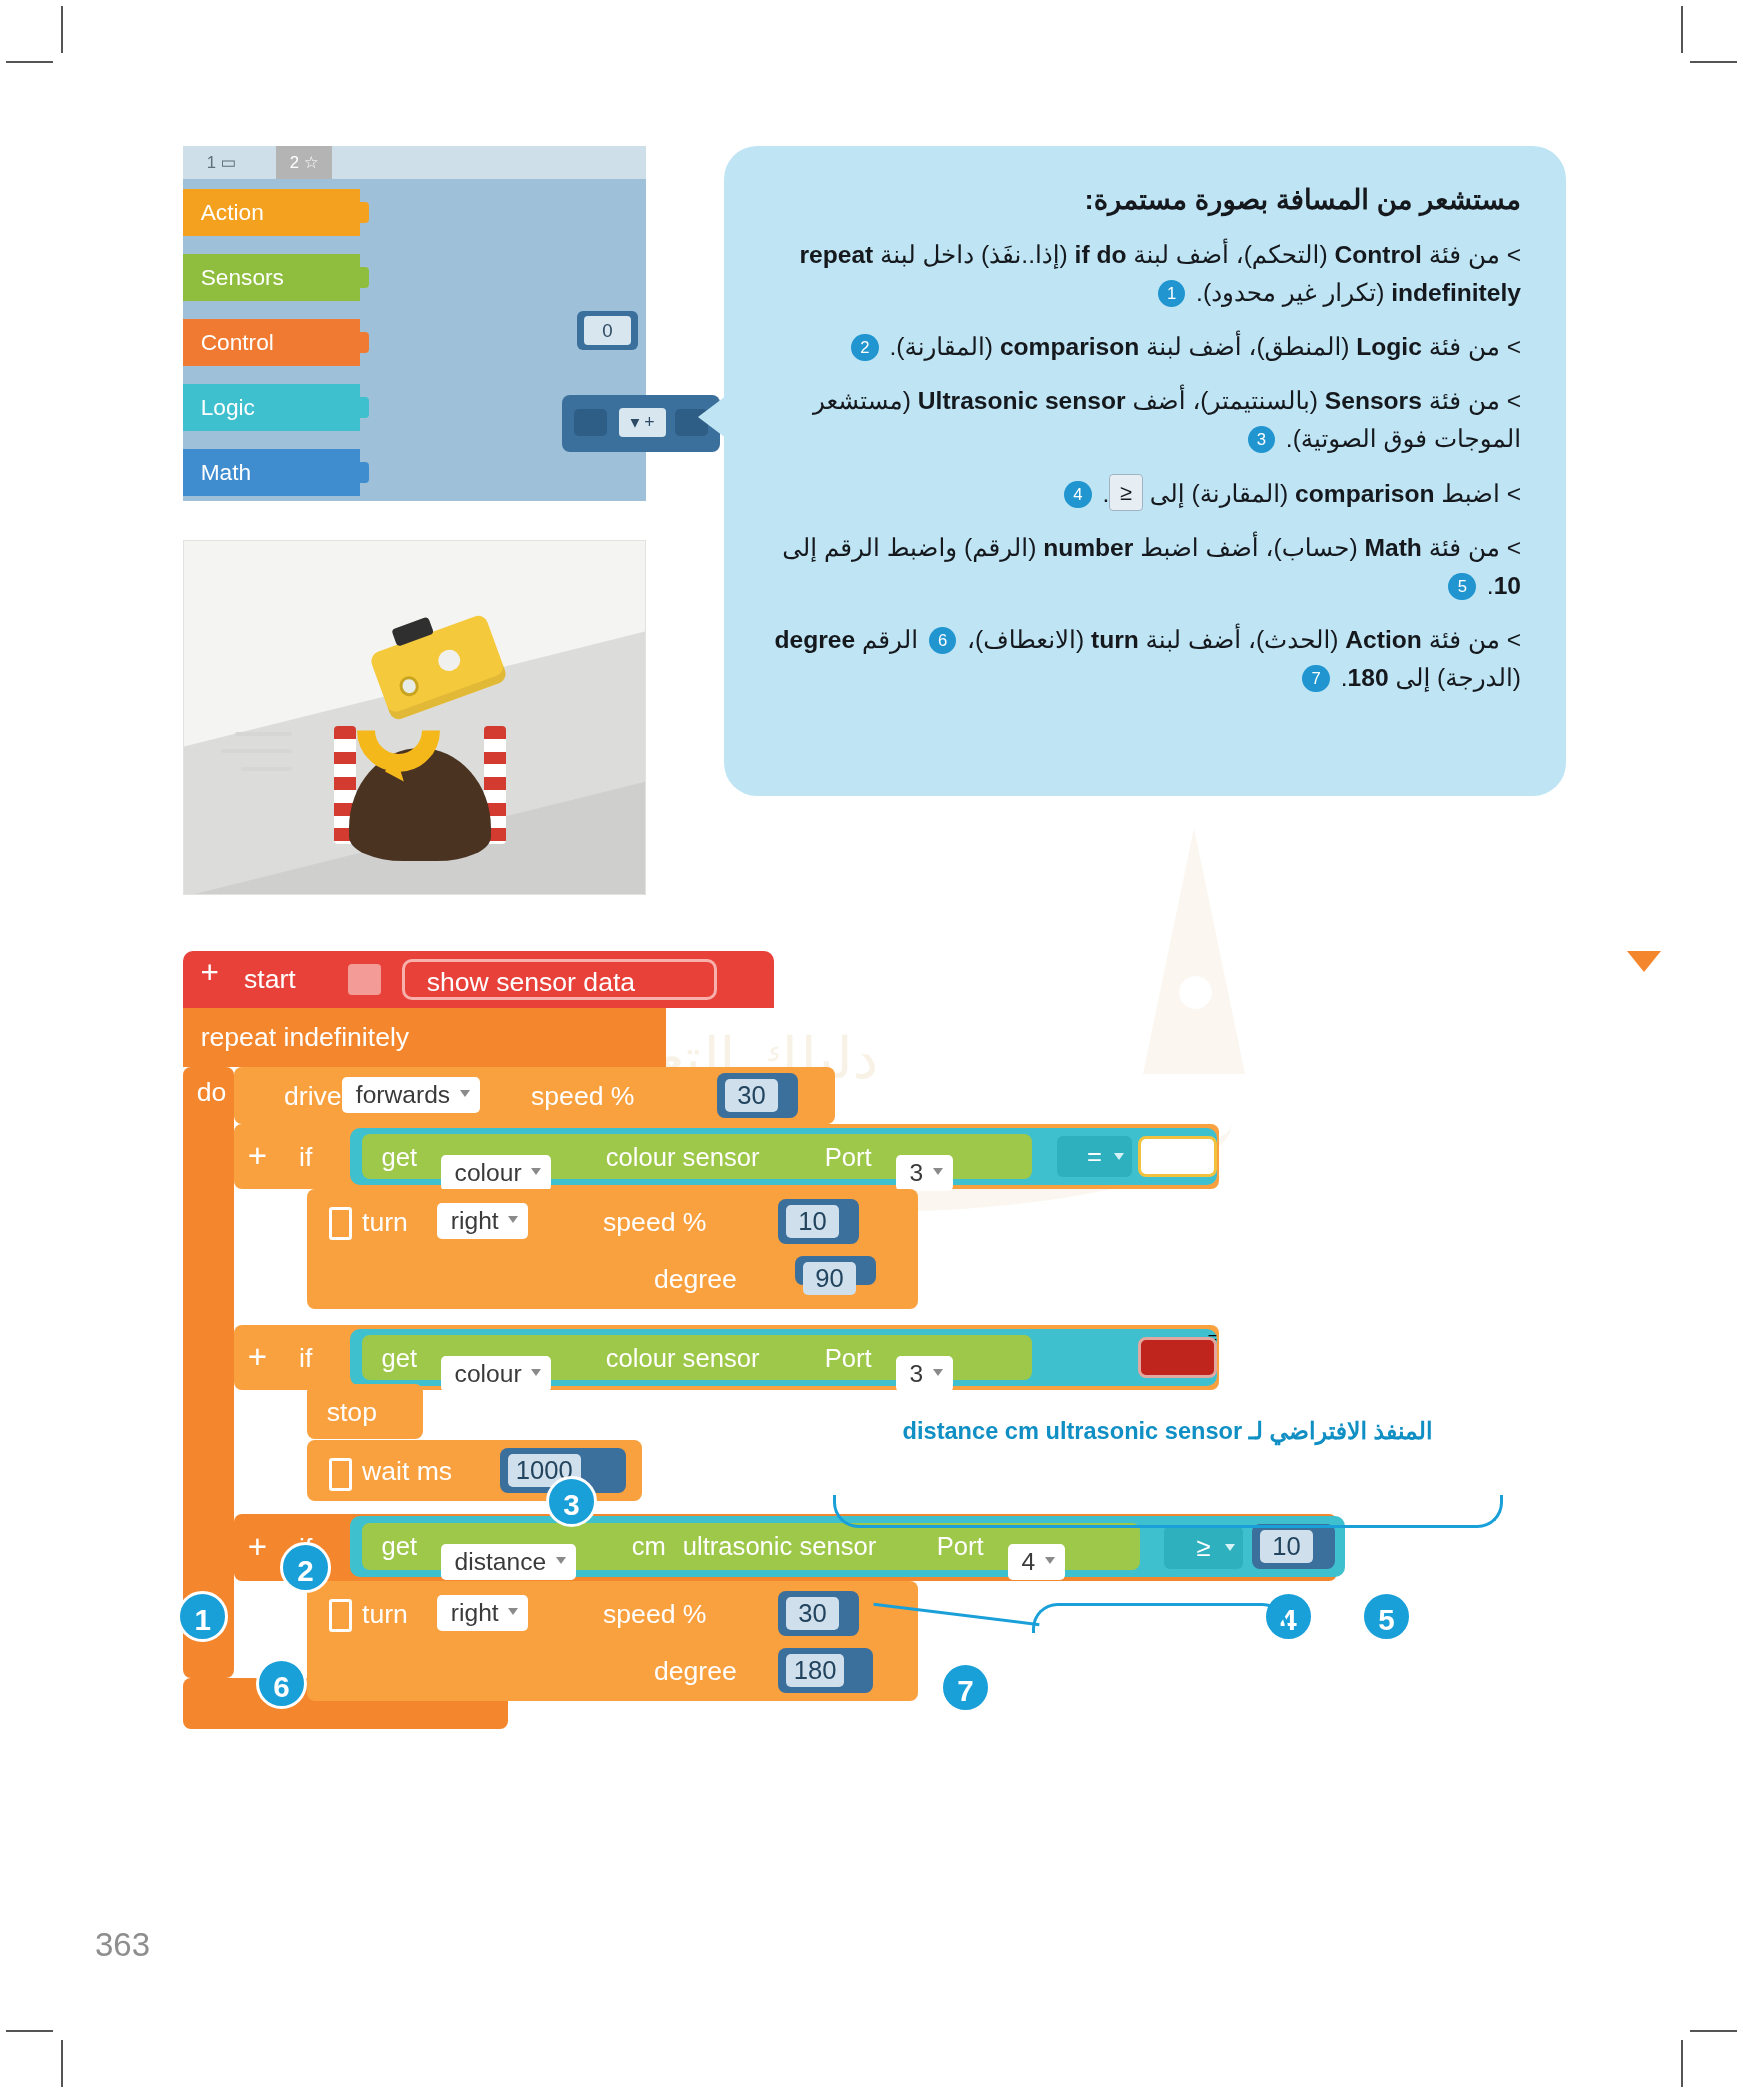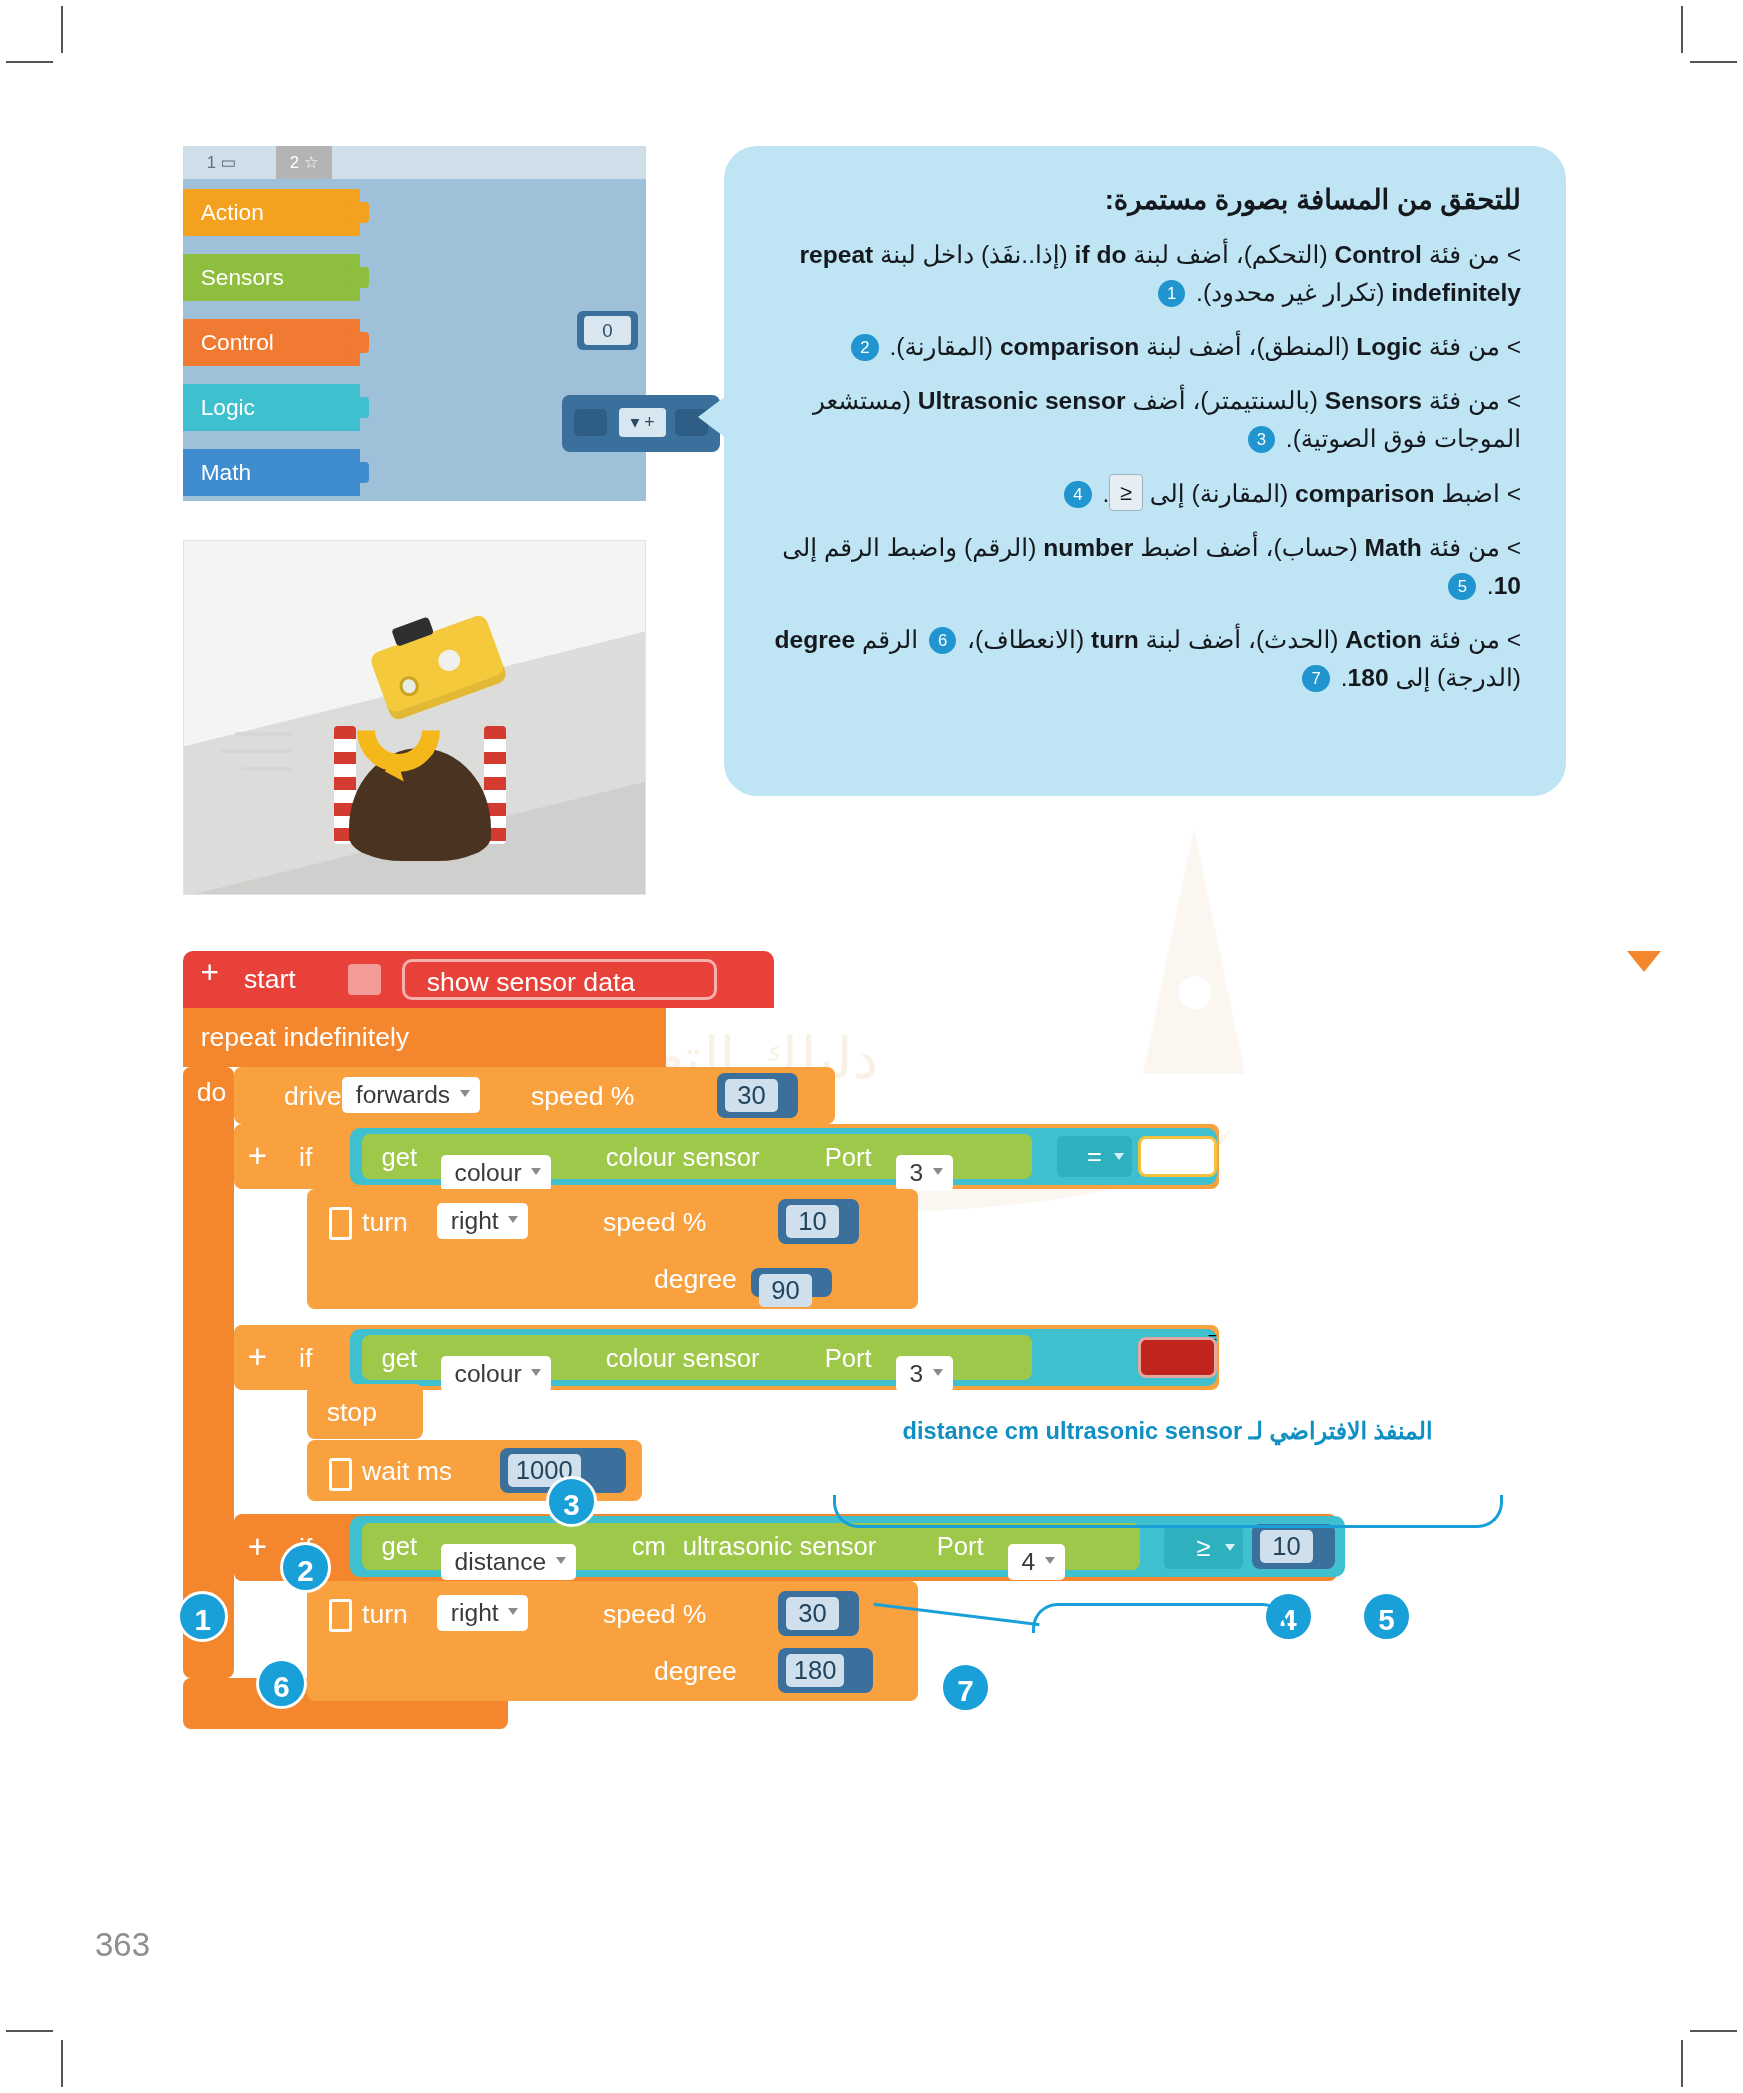--- a/index.html
+++ b/index.html
@@ -305,21 +305,21 @@
     left:124px; top:238px; width:611px; height:120px; background:#f9a03f;
   }
   .turn1 .ico {
     position:absolute; left:19.7px; top:15.8px; width:21.7px; height:31.5px;
   }
   .turn1 .t1 { position:absolute; left:55px; top:17.7px; direction:ltr; }
   .turn1 .dd { left:130px; top:13.8px; }
   .turn1 .t2 { position:absolute; left:296px; top:17.7px; direction:ltr; }
   .turn1 .n1 { left:471px; top:9.9px; width:81px; height:45px; }
   .turn1 .t3 { position:absolute; left:347px; top:75px; direction:ltr; }
-  .turn1 .n2 { left:444px; top:67px; width:81px; height:29px;margin-top:12px; }
+  .turn1 .n2 { left:488px; top:67px; width:81px; height:29px; }
 
   
   .ifbar2 {
     left:51px; top:374px; width:985px; height:65px; background:#f9a03f;
   }
   .ifbar2 .plus { position:absolute; left:13.8px; top:12.8px; color:#fff; font-size:33px; }
   .ifbar2 .ifx  { position:absolute; left:65px; top:17.7px; direction:ltr; }
   .cond2 {
     left:167px; top:378px; width:867px; height:57px; background:#3fc0cf;
     border-radius:9.9px;
@@ -467,21 +467,21 @@
   <div class="mound"></div>
   <div class="arrow"></div>
   <div class="robot">
     <div class="cam"></div>
     <div class="eye"></div>
     <div class="eye2"></div>
   </div>
 </div>
 
 <div class="callout">
-  <h3>للتحقق من المسافة بصورة مستمرة:</h3>
+  <h3>مستشعر من المسافة بصورة مستمرة:</h3>
 
   <p>
     <span>&gt; من فئة </span><b>Control</b><span> (التحكم)، أضف لبنة </span><b>if do</b><span> (إذا..نفَذ) داخل لبنة </span><b>repeat indefinitely</b><span> (تكرار غير محدود).</span>
     <span class="bullet-num">1</span>
   </p>
 
   <p>
     <span>&gt; من فئة </span><b>Logic</b><span> (المنطق)، أضف لبنة </span><b>comparison</b><span> (المقارنة).</span>
     <span class="bullet-num">2</span>
   </p>

